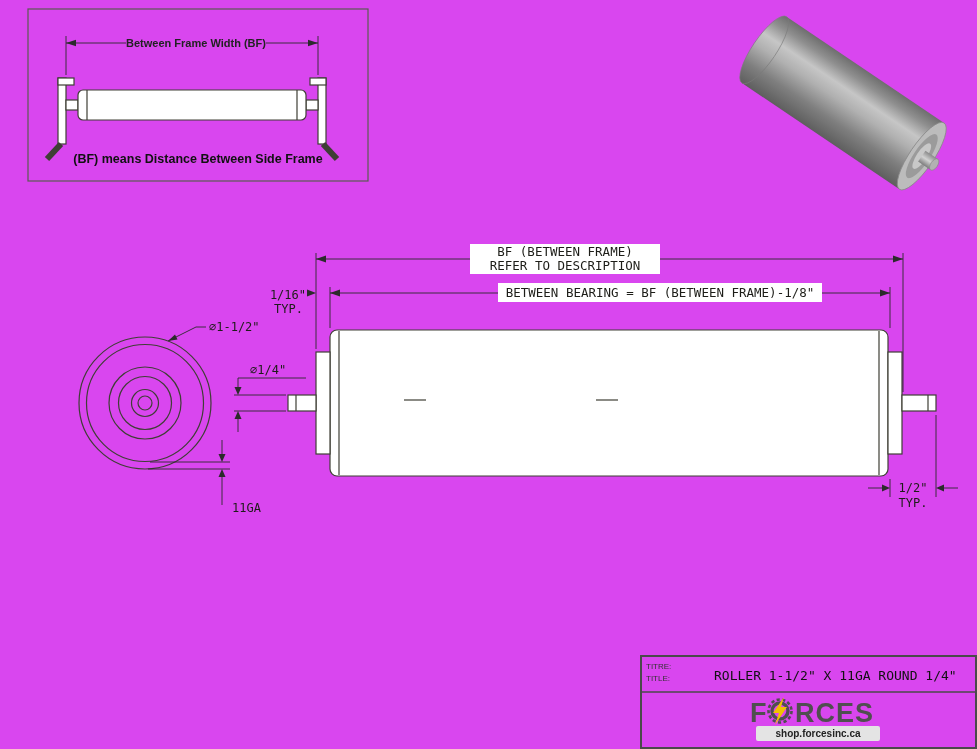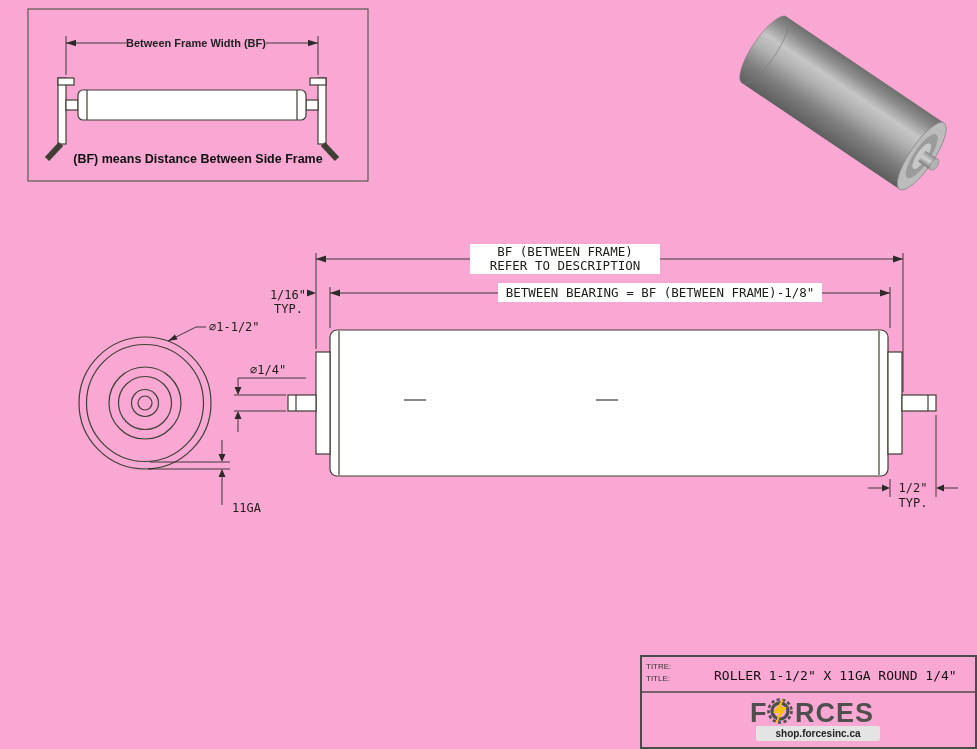--- a/index.html
+++ b/index.html
@@ -1,16 +1,16 @@
 <!DOCTYPE html>
 <html><head>
 <meta charset="utf-8">
 <style>
   html,body{margin:0;padding:0;background:#ffffff;}
-  .stage{position:relative;width:977px;height:749px;background:#f9a8d4;overflow:hidden;
+  .stage{position:relative;width:977px;height:749px;background:#d946ef;overflow:hidden;
          font-family:"Liberation Sans",sans-serif;}
   svg{position:absolute;left:0;top:0;}
   text{user-select:none;}
   .cad{font-family:"DejaVu Sans Mono",monospace;font-size:12px;fill:#1d1d18;}
   .cadm{font-family:"DejaVu Sans Mono",monospace;font-size:12.5px;fill:#1d1d18;}
   .cadtitle{font-family:"DejaVu Sans Mono",monospace;font-size:13px;fill:#111;}
   .lblbold{font-family:"Liberation Sans",sans-serif;font-weight:bold;font-size:11px;fill:#222;}
   .caption{font-family:"Liberation Sans",sans-serif;font-weight:bold;font-size:12.5px;fill:#111;}
   .tiny{font-family:"Liberation Sans",sans-serif;font-size:8px;fill:#333;}
   .brand{font-family:"Liberation Sans",sans-serif;font-weight:bold;font-size:27px;fill:#4f4f4f;letter-spacing:1px;}

